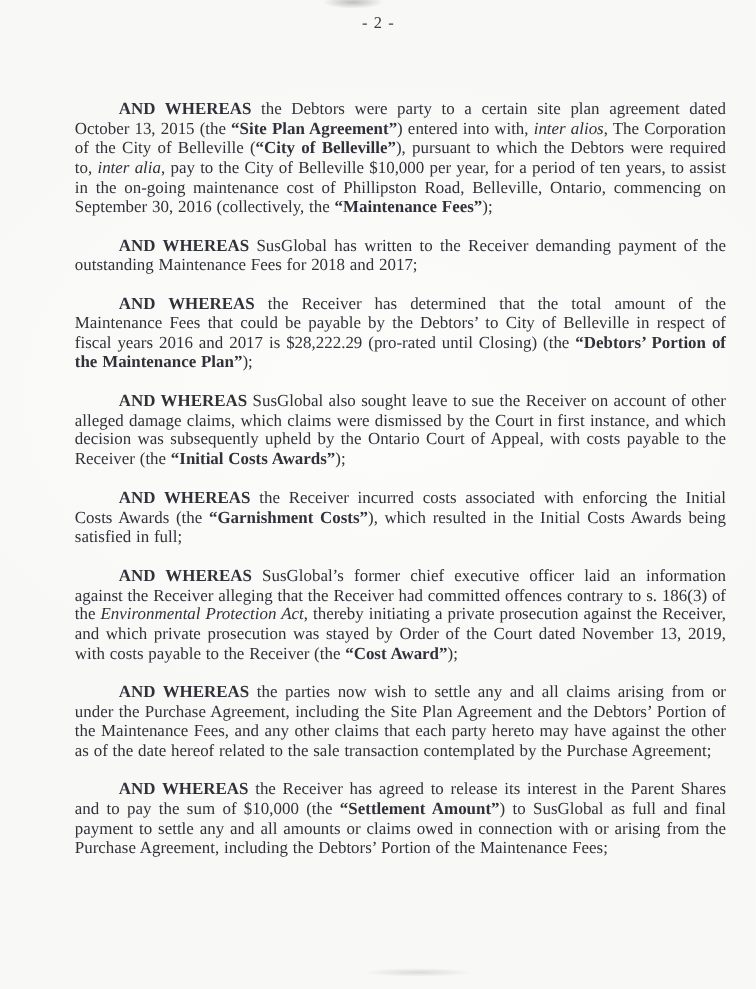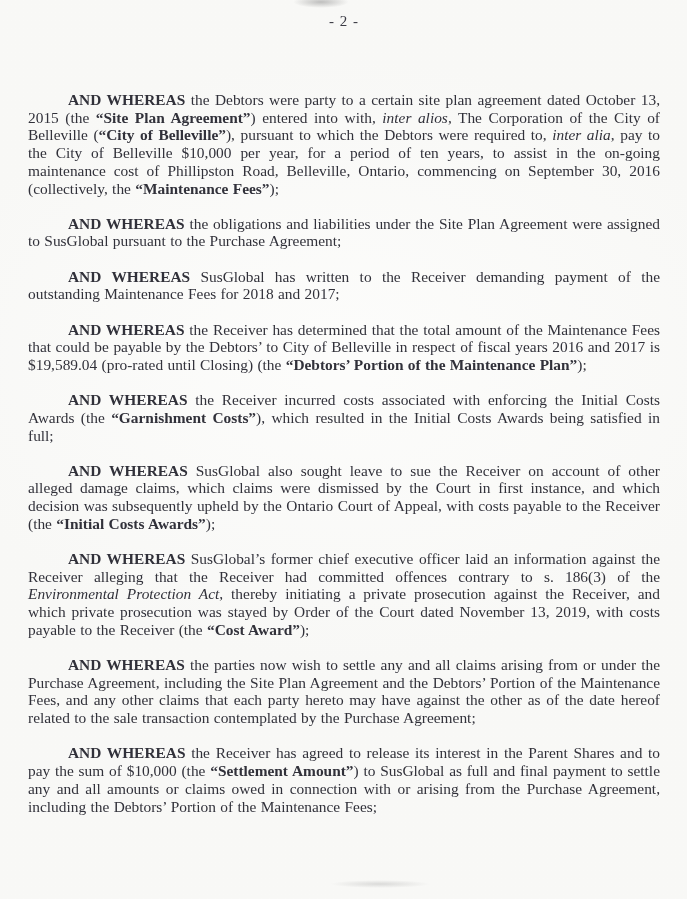--- a/index.html
+++ b/index.html
@@ -28,20 +28,21 @@
       var(--paper);
   }
   .page-number {
     text-align: center;
     font-size: 15px;
     letter-spacing: 1px;
     color: #3a3a44;
   }
   .doc-body {
     margin-top: 61px;
+    margin-left: 40px;
   }
   p.para {
     font-size: 15.4px;
     line-height: 17.7px;
     text-align: justify;
     text-indent: 40px;
     margin-bottom: 17.5px;
     word-spacing: 0.5px;
     color: var(--ink);
   }
@@ -67,23 +68,22 @@
   }
 </style>
 </head>
 <body>
 
 <div class="page">
   <div class="smudge-top"></div>
   <div class="page-number">- 2 -</div>
   <div class="doc-body" id="doc-body">
       <p class="para"><span class="b">AND WHEREAS</span><span> the Debtors were party to a certain site plan agreement dated October 13, 2015 (the </span><span class="b">“Site Plan Agreement”</span><span>) entered into with, </span><span class="i">inter alios</span><span>, The Corporation of the City of Belleville (</span><span class="b">“City of Belleville”</span><span>), pursuant to which the Debtors were required to, </span><span class="i">inter alia</span><span>, pay to the City of Belleville $10,000 per year, for a period of ten years, to assist in the on-going maintenance cost of Phillipston Road, Belleville, Ontario, commencing on September 30, 2016 (collectively, the </span><span class="b">“Maintenance Fees”</span><span>);</span></p>
-      <p class="para"><span class="b">AND WHEREAS</span><span> the obligations and liabilities under the Site Plan Agreement were assigned to SusGlobal pursuant to the Purchase Agreement;</span></p>
       <p class="para"><span class="b">AND WHEREAS</span><span> SusGlobal has written to the Receiver demanding payment of the outstanding Maintenance Fees for 2018 and 2017;</span></p>
-      <p class="para"><span class="b">AND WHEREAS</span><span> the Receiver has determined that the total amount of the Maintenance Fees that could be payable by the Debtors’ to City of Belleville in respect of fiscal years 2016 and 2017 is $19,589.04 (pro-rated until Closing) (the </span><span class="b">“Debtors’ Portion of the Maintenance Plan”</span><span>);</span></p>
+      <p class="para"><span class="b">AND WHEREAS</span><span> the Receiver has determined that the total amount of the Maintenance Fees that could be payable by the Debtors’ to City of Belleville in respect of fiscal years 2016 and 2017 is $28,222.29 (pro-rated until Closing) (the </span><span class="b">“Debtors’ Portion of the Maintenance Plan”</span><span>);</span></p>
+      <p class="para"><span class="b">AND WHEREAS</span><span> SusGlobal also sought leave to sue the Receiver on account of other alleged damage claims, which claims were dismissed by the Court in first instance, and which decision was subsequently upheld by the Ontario Court of Appeal, with costs payable to the Receiver (the </span><span class="b">“Initial Costs Awards”</span><span>);</span></p>
       <p class="para"><span class="b">AND WHEREAS</span><span> the Receiver incurred costs associated with enforcing the Initial Costs Awards (the </span><span class="b">“Garnishment Costs”</span><span>), which resulted in the Initial Costs Awards being satisfied in full;</span></p>
-      <p class="para"><span class="b">AND WHEREAS</span><span> SusGlobal also sought leave to sue the Receiver on account of other alleged damage claims, which claims were dismissed by the Court in first instance, and which decision was subsequently upheld by the Ontario Court of Appeal, with costs payable to the Receiver (the </span><span class="b">“Initial Costs Awards”</span><span>);</span></p>
       <p class="para"><span class="b">AND WHEREAS</span><span> SusGlobal’s former chief executive officer laid an information against the Receiver alleging that the Receiver had committed offences contrary to s. 186(3) of the </span><span class="i">Environmental Protection Act</span><span>, thereby initiating a private prosecution against the Receiver, and which private prosecution was stayed by Order of the Court dated November 13, 2019, with costs payable to the Receiver (the </span><span class="b">“Cost Award”</span><span>);</span></p>
       <p class="para"><span class="b">AND WHEREAS</span><span> the parties now wish to settle any and all claims arising from or under the Purchase Agreement, including the Site Plan Agreement and the Debtors’ Portion of the Maintenance Fees, and any other claims that each party hereto may have against the other as of the date hereof related to the sale transaction contemplated by the Purchase Agreement;</span></p>
       <p class="para"><span class="b">AND WHEREAS</span><span> the Receiver has agreed to release its interest in the Parent Shares and to pay the sum of $10,000 (the </span><span class="b">“Settlement Amount”</span><span>) to SusGlobal as full and final payment to settle any and all amounts or claims owed in connection with or arising from the Purchase Agreement, including the Debtors’ Portion of the Maintenance Fees;</span></p>
     </div>
   <div class="smudge-bottom"></div>
 </div>
 
 </body></html>

